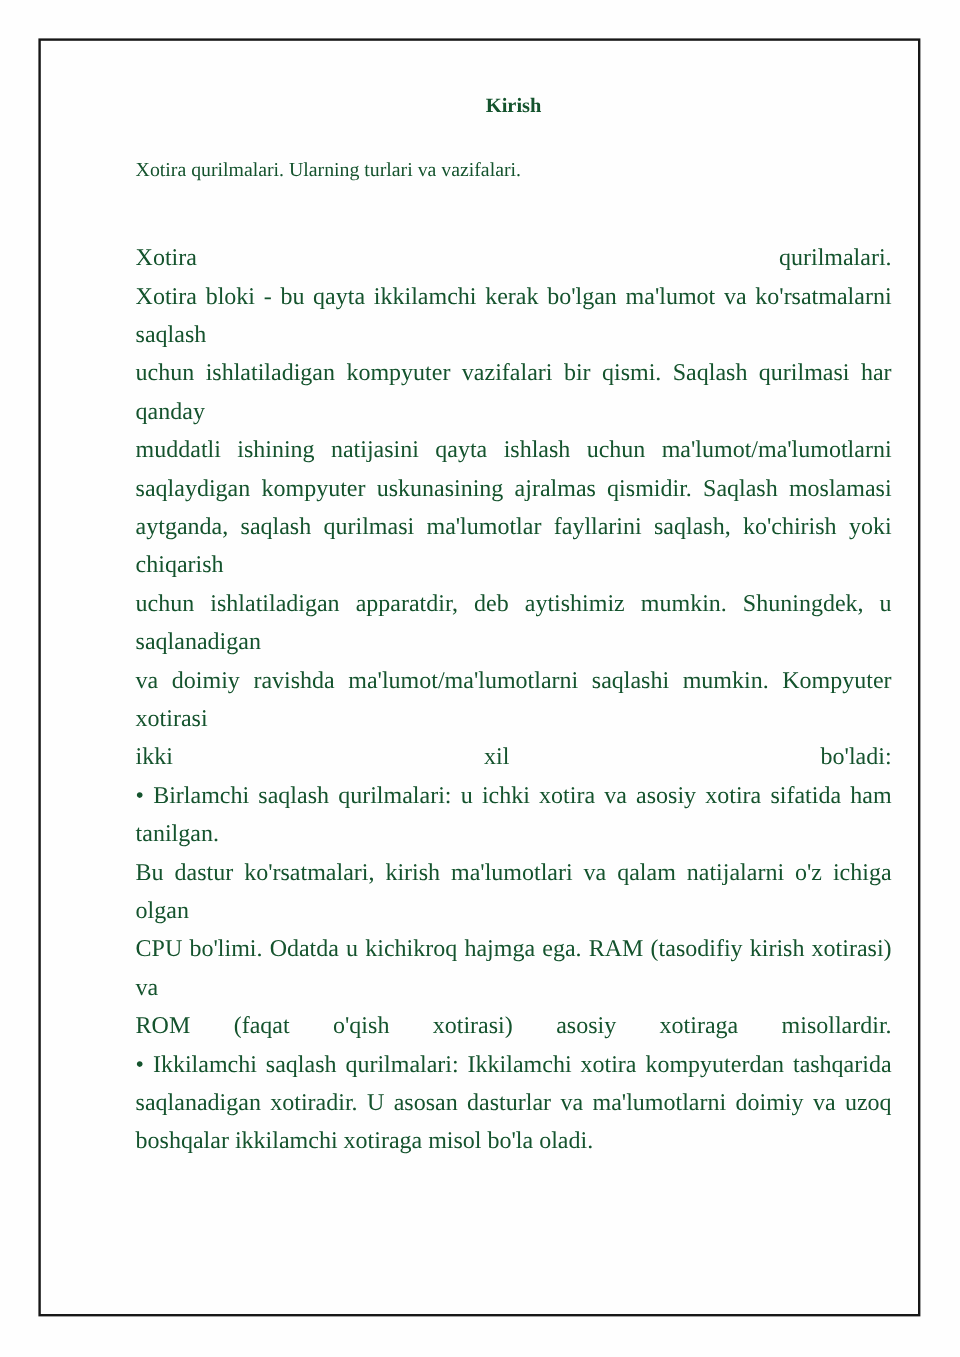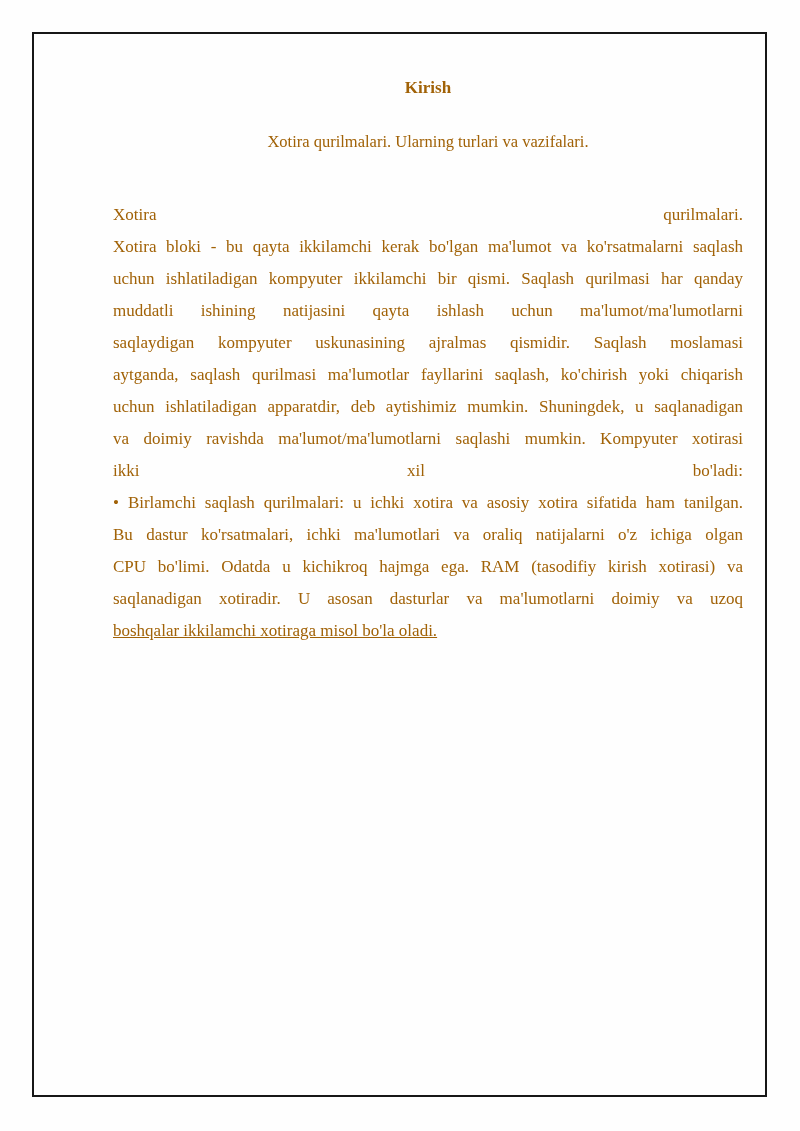--- a/index.html
+++ b/index.html
@@ -7,21 +7,21 @@
     padding: 0;
     background: #ffffff;
   }
   .page {
     position: relative;
     width: 800px;
     height: 1131px;
     background: #fefefe;
     overflow: hidden;
     font-family: "Liberation Serif", "DejaVu Serif", serif;
-    color: #a16207;
+    color: #14532d;
   }
   .frame {
     position: absolute;
     left: 32px;
     top: 32px;
     width: 735px;
     height: 1065px;
     border: 2px solid #171717;
     box-sizing: border-box;
     background: #fefefe;
@@ -33,59 +33,59 @@
     width: 630px;
   }
   .doc-title {
     text-align: center;
     font-weight: bold;
     font-size: 17px;
     line-height: 32px;
     margin: 0 0 22px 0;
   }
   .doc-subtitle {
-    text-align: center;
     font-size: 16.5px;
     line-height: 32px;
     margin: 0 0 22px 0;
     font-weight: normal;
   }
   .paragraph {
-    font-size: 17px;
+    font-size: 20px;
     line-height: 32px;
     margin-top: 41px;
   }
   .line {
     text-align: justify;
     text-align-last: justify;
     white-space: normal;
   }
   .line.flush {
     text-align-last: left;
-    text-decoration: underline;
   }
 </style>
 </head>
 <body>
 
 <div class="page">
   <div class="frame"></div>
   <div class="content">
     <h1 class="doc-title">Kirish</h1>
     <h2 class="doc-subtitle">Xotira qurilmalari. Ularning turlari va vazifalari.</h2>
     <div class="paragraph">
       <div class="line">Xotira qurilmalari.</div>
       <div class="line">Xotira bloki - bu qayta ikkilamchi kerak bo'lgan ma'lumot va ko'rsatmalarni saqlash</div>
-      <div class="line">uchun ishlatiladigan kompyuter ikkilamchi bir qismi. Saqlash qurilmasi har qanday</div>
+      <div class="line">uchun ishlatiladigan kompyuter vazifalari bir qismi. Saqlash qurilmasi har qanday</div>
       <div class="line">muddatli ishining natijasini qayta ishlash uchun ma'lumot/ma'lumotlarni</div>
       <div class="line">saqlaydigan kompyuter uskunasining ajralmas qismidir. Saqlash moslamasi</div>
       <div class="line">aytganda, saqlash qurilmasi ma'lumotlar fayllarini saqlash, ko'chirish yoki chiqarish</div>
       <div class="line">uchun ishlatiladigan apparatdir, deb aytishimiz mumkin. Shuningdek, u saqlanadigan</div>
       <div class="line">va doimiy ravishda ma'lumot/ma'lumotlarni saqlashi mumkin. Kompyuter xotirasi</div>
       <div class="line">ikki xil bo'ladi:</div>
       <div class="line">• Birlamchi saqlash qurilmalari: u ichki xotira va asosiy xotira sifatida ham tanilgan.</div>
-      <div class="line">Bu dastur ko'rsatmalari, ichki ma'lumotlari va oraliq natijalarni o'z ichiga olgan</div>
+      <div class="line">Bu dastur ko'rsatmalari, kirish ma'lumotlari va qalam natijalarni o'z ichiga olgan</div>
       <div class="line">CPU bo'limi. Odatda u kichikroq hajmga ega. RAM (tasodifiy kirish xotirasi) va</div>
+      <div class="line">ROM (faqat o'qish xotirasi) asosiy xotiraga misollardir.</div>
+      <div class="line">• Ikkilamchi saqlash qurilmalari: Ikkilamchi xotira kompyuterdan tashqarida</div>
       <div class="line">saqlanadigan xotiradir. U asosan dasturlar va ma'lumotlarni doimiy va uzoq</div>
       <div class="line flush">boshqalar ikkilamchi xotiraga misol bo'la oladi.</div>
     </div>
   </div>
 </div>
 
 </body></html>

